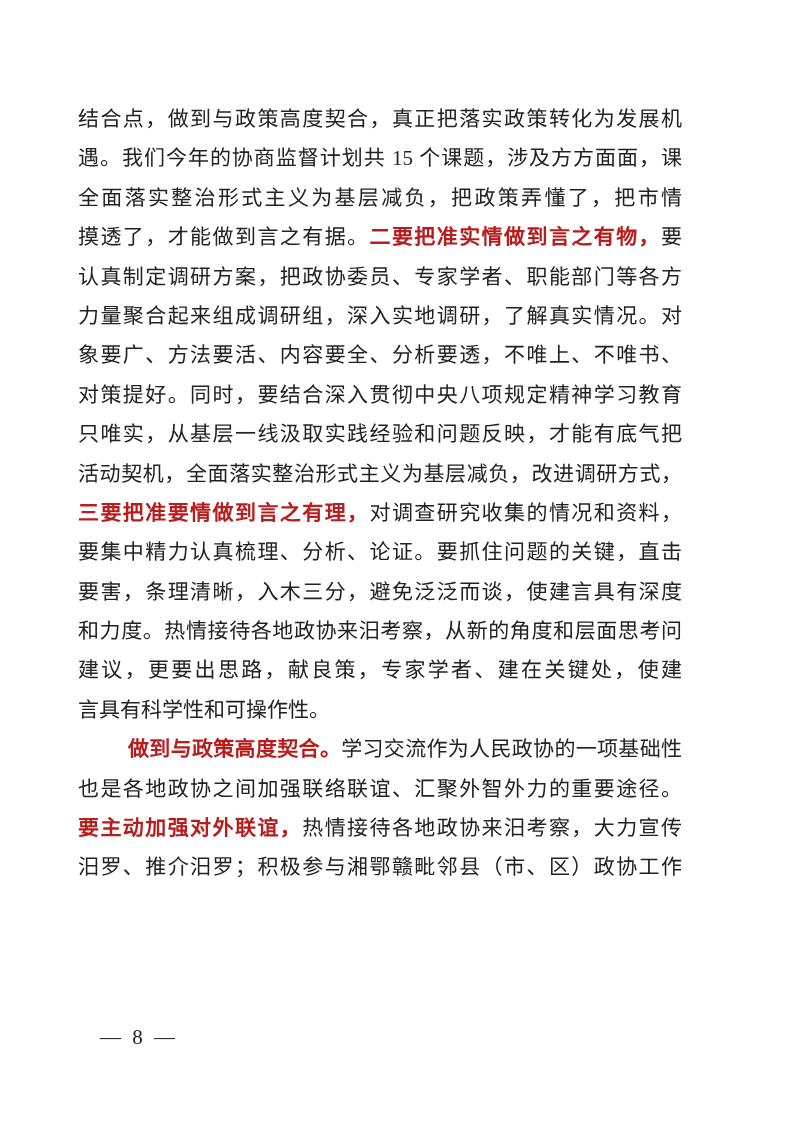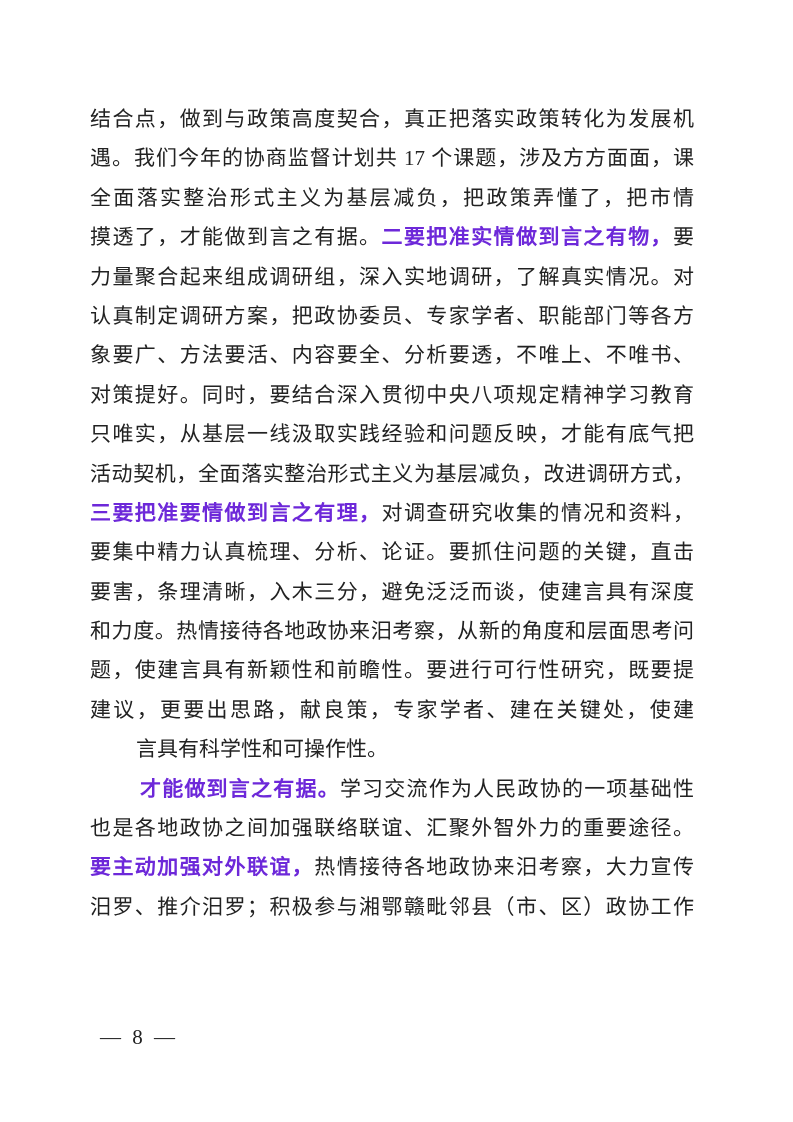--- a/index.html
+++ b/index.html
@@ -12,79 +12,77 @@
     position: relative;
     width: 793px;
     height: 1122px;
     background: #ffffff;
     overflow: hidden;
     font-family: "Liberation Serif", "DejaVu Serif", serif;
     color: #1b1b1b;
   }
   .doc-body {
     position: absolute;
-    left: 90px;
+    left: 78px;
     top: 100px;
     width: 604px;
   }
   .line {
     font-size: 21px;
     line-height: 39.4px;
     height: 39.4px;
     text-align: justify;
     text-align-last: justify;
     text-justify: inter-character;
     overflow: hidden;
   }
   .line.no-just {
     text-align: center;
     text-align-last: left;
-    margin-left: 46px;
   }
   .line.indent {
     text-indent: 50px;
   }
   .run {
     color: #222222;
   }
   .run.b {
     font-weight: 700;
-    color: #6d28d9;
+    color: #b91c1c;
   }
   .footer {
     position: absolute;
     left: 100px;
     top: 1022px;
     font-size: 21px;
     line-height: 30px;
     color: #222222;
     letter-spacing: 3px;
   }
 </style>
 </head>
 <body>
 
 <div class="page">
   <div class="doc-body">
       <div class="line"><span class="run">结合点，做到与政策高度契合，真正把落实政策转化为发展机</span></div>
-      <div class="line"><span class="run">遇。我们今年的协商监督计划共 17 个课题，涉及方方面面，课</span></div>
+      <div class="line"><span class="run">遇。我们今年的协商监督计划共 15 个课题，涉及方方面面，课</span></div>
       <div class="line"><span class="run">全面落实整治形式主义为基层减负，把政策弄懂了，把市情</span></div>
       <div class="line"><span class="run">摸透了，才能做到言之有据。</span><span class="run b">二要把准实情做到言之有物，</span><span class="run">要</span></div>
+      <div class="line"><span class="run">认真制定调研方案，把政协委员、专家学者、职能部门等各方</span></div>
       <div class="line"><span class="run">力量聚合起来组成调研组，深入实地调研，了解真实情况。对</span></div>
-      <div class="line"><span class="run">认真制定调研方案，把政协委员、专家学者、职能部门等各方</span></div>
       <div class="line"><span class="run">象要广、方法要活、内容要全、分析要透，不唯上、不唯书、</span></div>
       <div class="line"><span class="run">对策提好。同时，要结合深入贯彻中央八项规定精神学习教育</span></div>
       <div class="line"><span class="run">只唯实，从基层一线汲取实践经验和问题反映，才能有底气把</span></div>
       <div class="line"><span class="run">活动契机，全面落实整治形式主义为基层减负，改进调研方式，</span></div>
       <div class="line"><span class="run b">三要把准要情做到言之有理，</span><span class="run">对调查研究收集的情况和资料，</span></div>
       <div class="line"><span class="run">要集中精力认真梳理、分析、论证。要抓住问题的关键，直击</span></div>
       <div class="line"><span class="run">要害，条理清晰，入木三分，避免泛泛而谈，使建言具有深度</span></div>
       <div class="line"><span class="run">和力度。热情接待各地政协来汨考察，从新的角度和层面思考问</span></div>
-      <div class="line"><span class="run">题，使建言具有新颖性和前瞻性。要进行可行性研究，既要提</span></div>
       <div class="line"><span class="run">建议，更要出思路，献良策，专家学者、建在关键处，使建</span></div>
       <div class="line no-just"><span class="run">言具有科学性和可操作性。</span></div>
-      <div class="line indent"><span class="run b">才能做到言之有据。</span><span class="run">学习交流作为人民政协的一项基础性</span></div>
+      <div class="line indent"><span class="run b">做到与政策高度契合。</span><span class="run">学习交流作为人民政协的一项基础性</span></div>
       <div class="line"><span class="run">也是各地政协之间加强联络联谊、汇聚外智外力的重要途径。</span></div>
       <div class="line"><span class="run b">要主动加强对外联谊，</span><span class="run">热情接待各地政协来汨考察，大力宣传</span></div>
       <div class="line"><span class="run">汨罗、推介汨罗；积极参与湘鄂赣毗邻县（市、区）政协工作</span></div>
     </div>
   <div class="footer">— 8 —</div>
 </div>
 
 </body></html>

